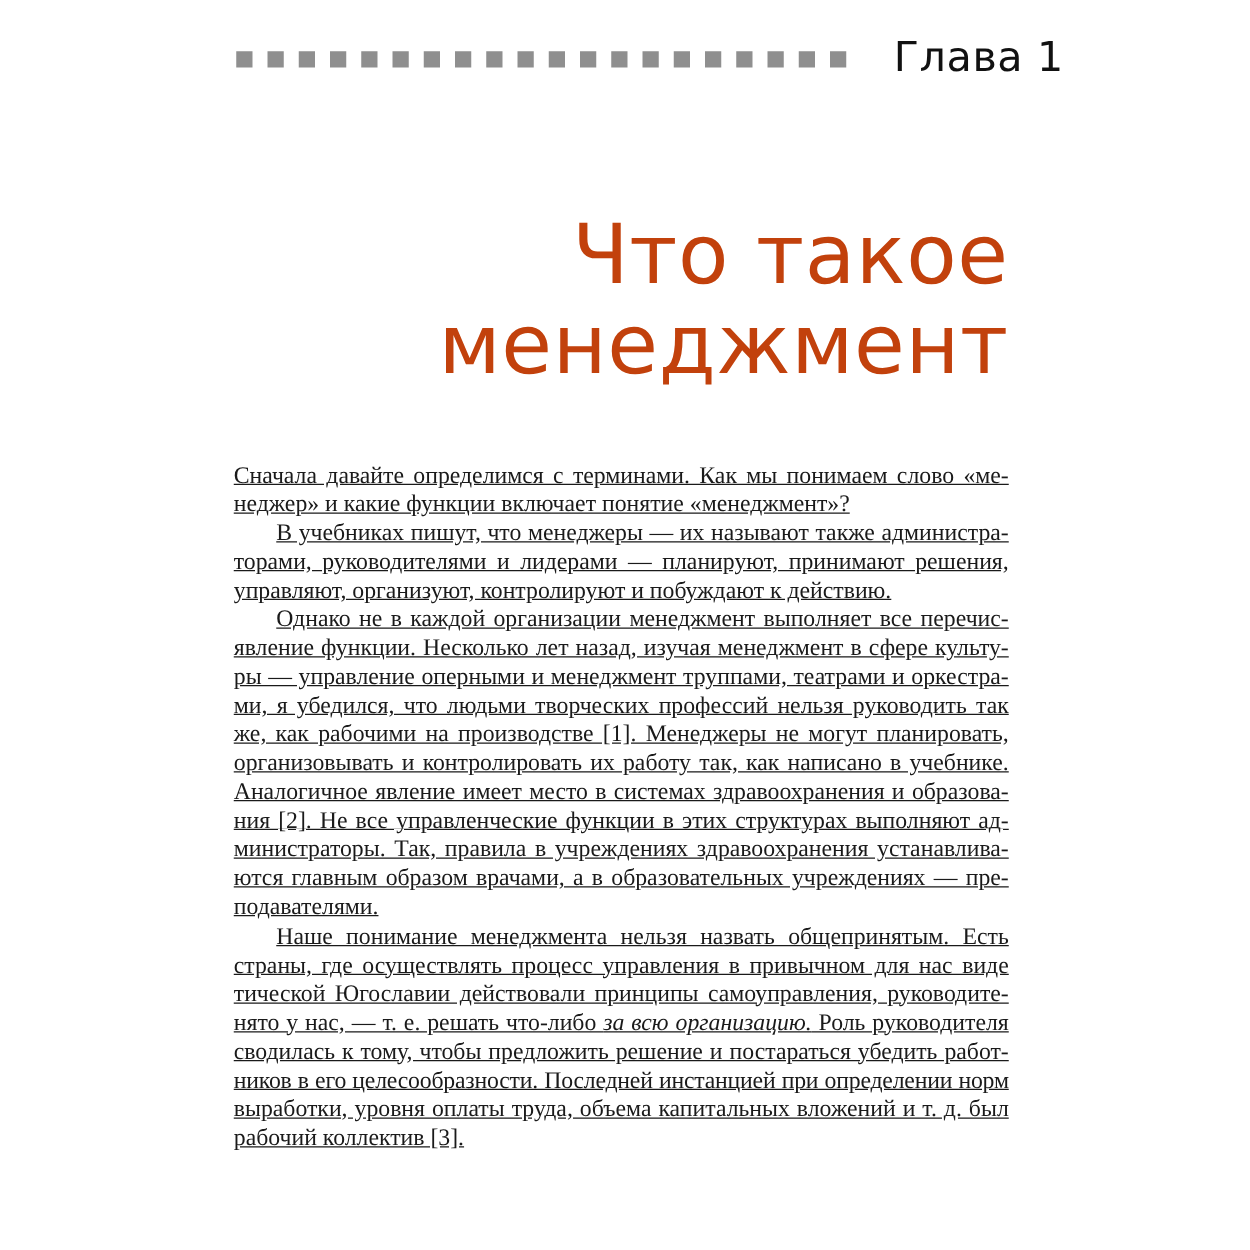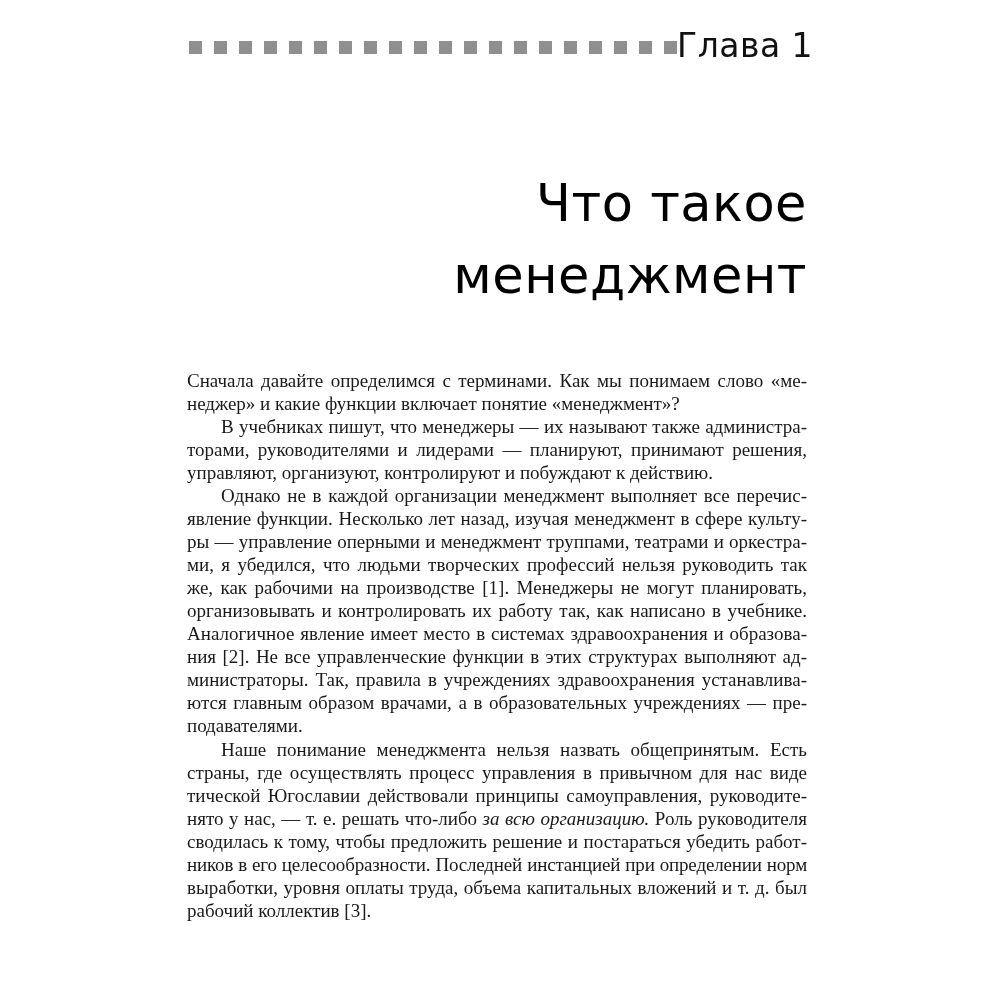--- a/index.html
+++ b/index.html
@@ -15,20 +15,21 @@
     color: #111111;
   }
   .chapter-header {
     position: absolute;
     left: 189px;
     top: 24px;
     width: 618px;
     height: 44px;
     display: flex;
     align-items: center;
+    gap: 38px;
   }
   .squares {
     display: flex;
     gap: 12px;
     align-items: center;
     margin-top: 2px;
   }
   .square {
     width: 13px;
     height: 13px;
@@ -43,39 +44,40 @@
     letter-spacing: 0.5px;
     color: #111111;
     white-space: nowrap;
   }
   .title {
     position: absolute;
     right: 193px;
     top: 168px;
     text-align: right;
     font-family: "DejaVu Sans", "Liberation Sans", sans-serif;
-    font-size: 51px;
+    font-size: 66px;
     line-height: 72px;
     font-weight: normal;
-    color: #000000;
+    color: #c2410c;
     letter-spacing: 0.5px;
   }
   .title-line {
     display: block;
     white-space: nowrap;
   }
   .body-text {
     position: absolute;
     left: 187px;
     top: 369px;
     width: 620px;
     font-family: "Liberation Serif", "DejaVu Serif", serif;
     font-size: 19px;
     line-height: 23.04px;
     color: #1a1a1a;
+    text-decoration: underline;
   }
   .line {
     display: block;
     height: 23.04px;
     white-space: nowrap;
     text-align: justify;
     text-align-last: justify;
     overflow: visible;
   }
   .line.indent {

